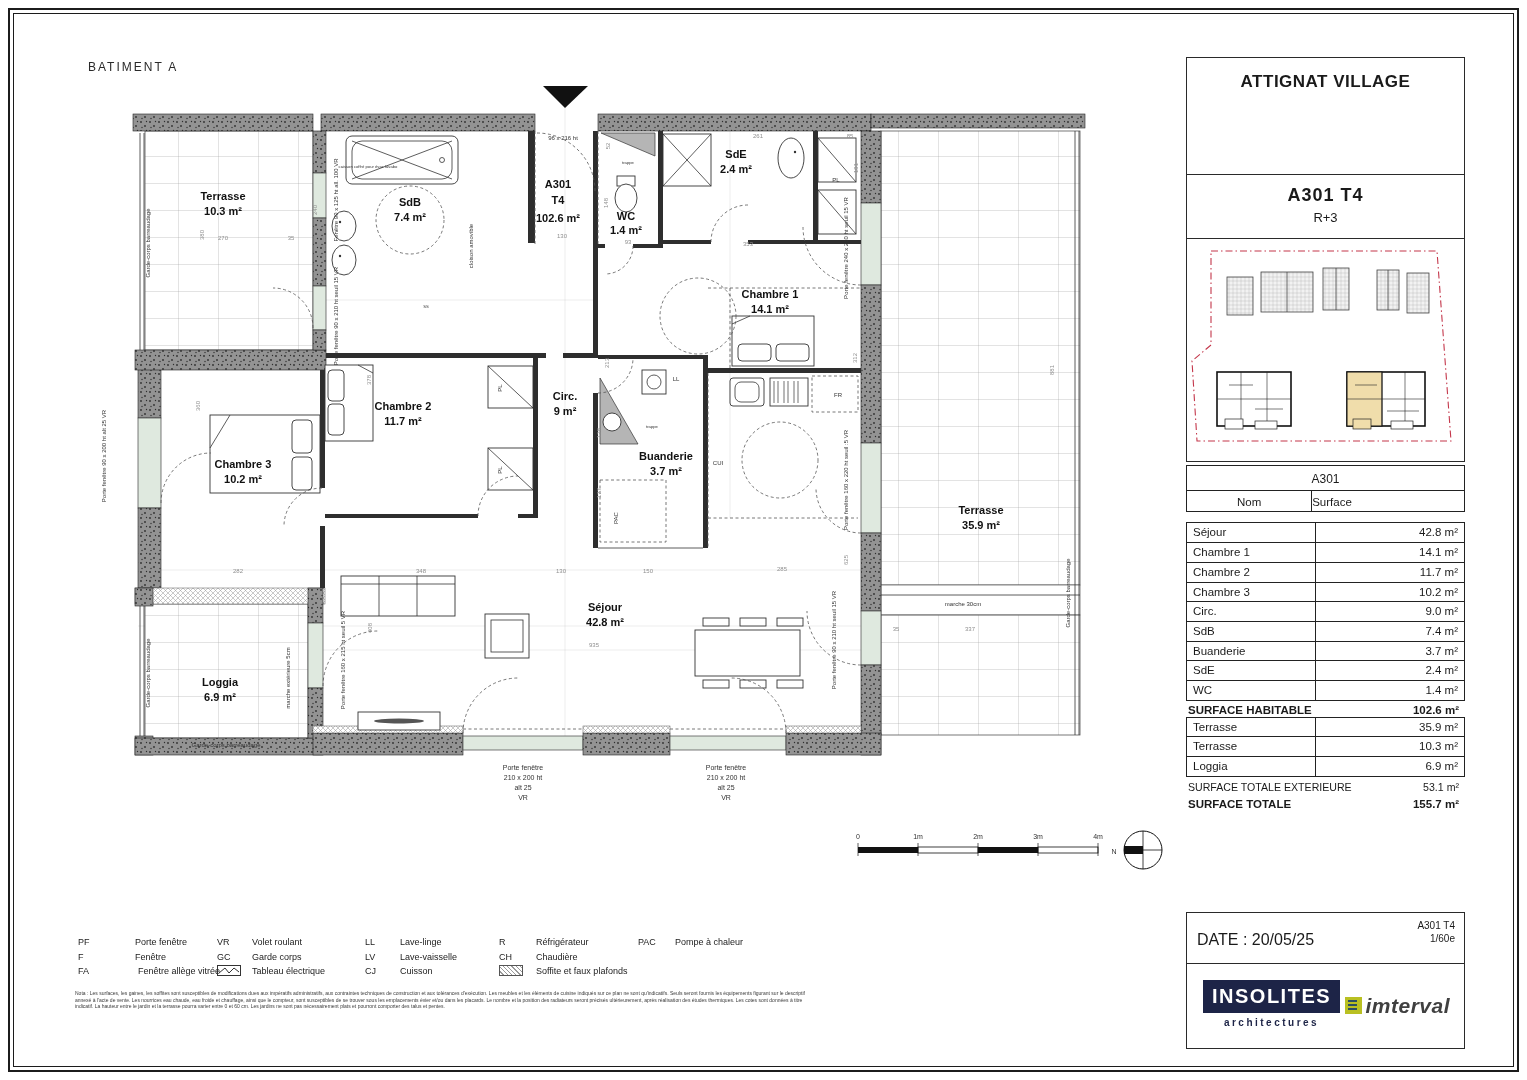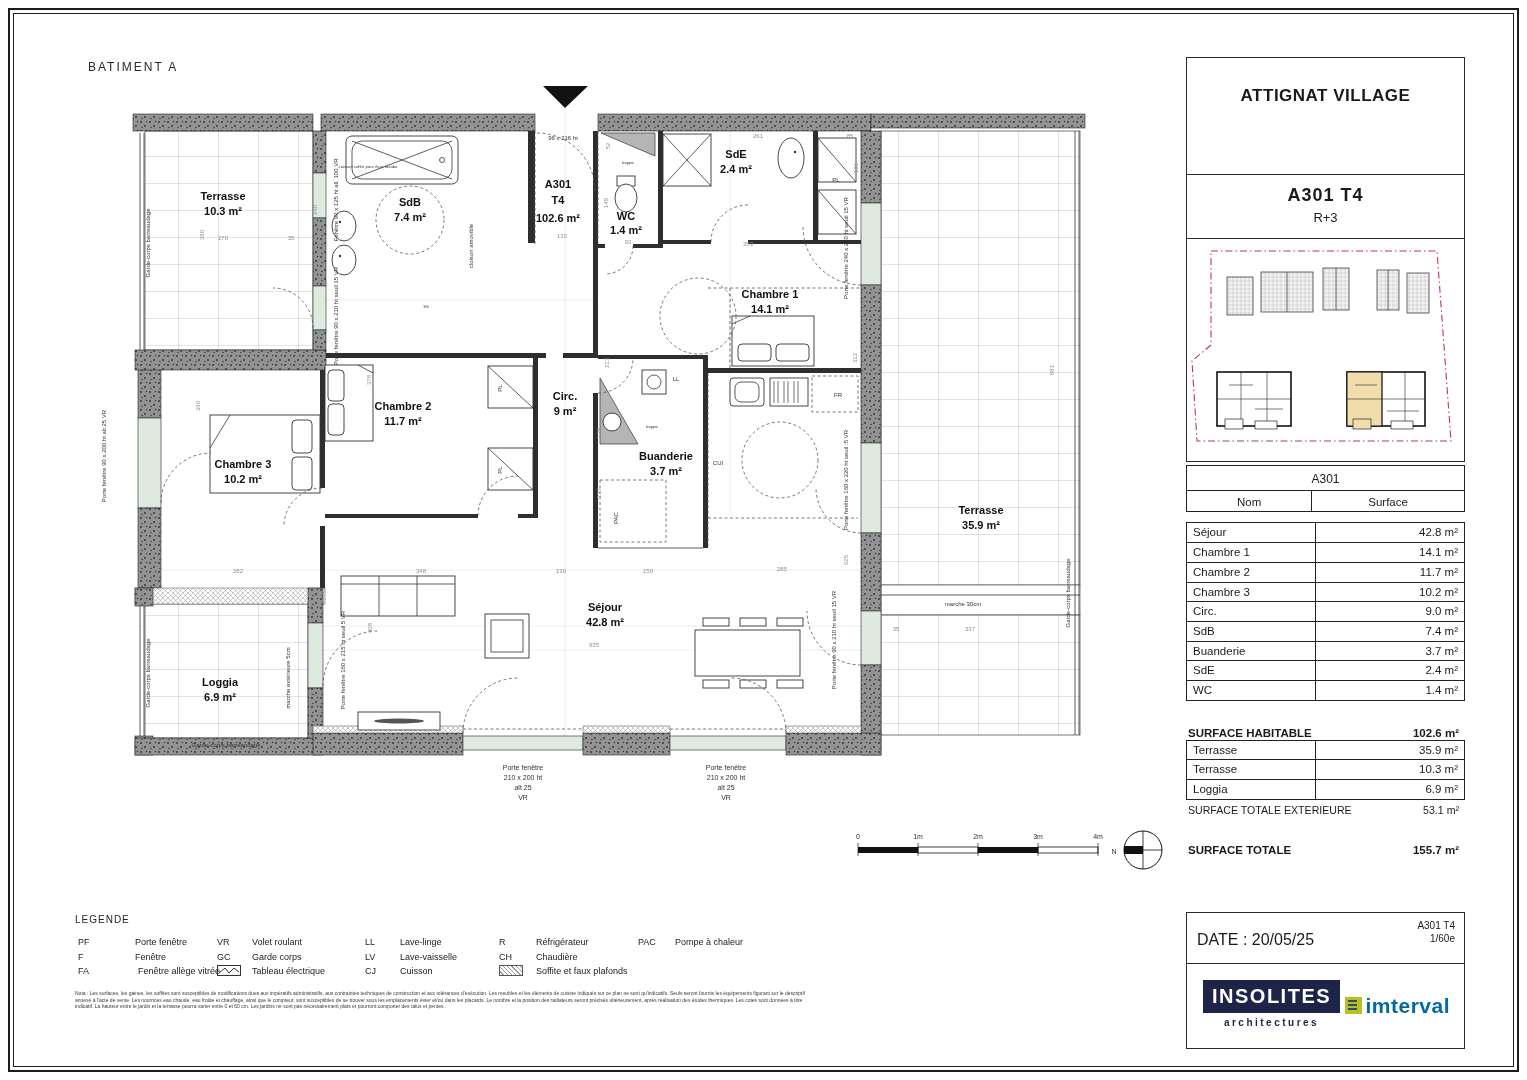--- a/index.html
+++ b/index.html
@@ -20,53 +20,53 @@
   .win{fill:#dfe9df;stroke:#444;stroke-width:0.7;}
   .part{fill:#2e2e2e;}
   .furn{fill:#fff;stroke:#333;stroke-width:0.9;}
   .thin{fill:none;stroke:#333;stroke-width:0.8;}
   .dash{fill:none;stroke:#555;stroke-width:0.8;stroke-dasharray:3 2.5;}
   .guide{stroke:#cfcfcf;stroke-width:0.4;}
   .terr{fill:url(#gridp);stroke:#555;stroke-width:0.8;}
 
   .panel{position:absolute;left:1186px;top:57px;width:281px;height:1000px;}
   .pbox{position:absolute;left:0;width:279px;border:1.5px solid #2a2a2a;background:#fff;box-sizing:border-box;}
-  .pbox.project{top:0;height:118px;text-align:center;padding-top:28px;}
+  .pbox.project{top:0;height:118px;text-align:center;padding-top:14px;}
   .project-title{font-size:17px;font-weight:bold;letter-spacing:0.5px;}
   .project-addr{font-size:11px;font-weight:bold;margin-top:10px;line-height:14px;}
   .pbox.unit{top:116.5px;height:66px;text-align:center;padding-top:10px;}
   .unit-id{font-size:18px;font-weight:bold;letter-spacing:1px;}
   .unit-floor{font-size:13px;margin-top:4px;}
   .pbox.siteplan{top:181px;height:224px;}
   .tablewrap{position:absolute;top:408px;left:0;width:279px;}
   .tbox{border:1.3px solid #222;box-sizing:border-box;background:#fff;}
   .thead{height:26px;text-align:center;font-size:12px;line-height:26px;}
   .tsub{height:22px;display:flex;margin-top:-1.3px;font-size:11.5px;}
   .tsub .c1{width:45%;text-align:center;line-height:22px;}
-  .tsub .c2{width:55%;text-align:center;line-height:22px;border-left:1.3px solid #222;}
+  .tsub .c2{width:55%;text-align:left;line-height:22px;border-left:1.3px solid #222;}
   .trows{margin-top:12px;}
   .trow{height:21px;display:flex;border:1.3px solid #222;margin-top:-1.3px;font-size:11.5px;box-sizing:border-box;background:#fff;}
   .trow .n{width:45%;padding-left:6px;line-height:19px;}
   .trow .v{width:55%;text-align:right;padding-right:6px;line-height:19px;border-left:1.3px solid #222;box-sizing:border-box;}
   .sumrow{display:flex;justify-content:space-between;font-size:11.5px;padding:3px 6px 2px 2px;}
-  .sumrow.b{font-weight:bold;margin-top:23px;}
+  .sumrow.b{font-weight:bold;}
   .sumrow .sv{font-weight:bold;}
   .sumrow.exttot{font-size:10.6px;padding-top:4px;}
   .sumrow.exttot .sv{font-weight:normal;}
   .pbox.daterow{top:855px;height:52px;}
   .date-label{position:absolute;left:10px;top:18px;font-size:16px;}
   .sheet-ref{position:absolute;right:9px;top:6px;font-size:10px;text-align:right;line-height:13px;}
   .pbox.logos{top:905.5px;height:86px;}
   .logo-insolites{position:absolute;left:16px;top:16px;text-align:center;}
   .logo-insolites .l1{background:#1d2447;color:#fff;font-weight:bold;font-size:20px;letter-spacing:1.5px;padding:5px 9px;}
   .logo-insolites .l2{color:#1d2447;font-weight:bold;font-size:10px;letter-spacing:2.5px;margin-top:4px;}
   .logo-imterval{position:absolute;right:14px;top:30px;display:flex;align-items:center;}
   .logo-imterval .sq{width:17px;height:17px;background:#b9c022;margin-right:3px;position:relative;}
   .logo-imterval .sq i{position:absolute;left:3px;width:9px;height:2px;background:#2c4f63;}
-  .logo-imterval .txt{color:#0369a1;font-weight:bold;font-size:21px;letter-spacing:0.5px;}
+  .logo-imterval .txt{color:#404040;font-weight:bold;font-size:21px;letter-spacing:0.5px;font-style:italic;}
 
   .legend{position:absolute;left:75px;top:914px;width:1080px;height:72px;font-size:9px;color:#222;}
   .legend .ltitle{font-size:10px;letter-spacing:1px;margin-bottom:7px;}
   .lcol{position:absolute;top:21px;}
   .lrow{height:14.5px;display:flex;align-items:center;}
   .labbr{display:inline-block;font-weight:normal;}
   .icon-te{display:inline-block;width:22px;height:9px;border:1px solid #333;position:relative;}
   .icon-te svg{position:absolute;inset:0;}
   .icon-soffite{display:inline-block;width:22px;height:9px;border:1px solid #555;
      background:repeating-linear-gradient(45deg,#fff 0 2px,#9a9a9a 2px 3px);}
@@ -566,21 +566,20 @@
           <i style="top:3px"></i>
           <i style="top:7px"></i>
           <i style="top:11px"></i>
         </span>
       <span class="txt">imterval</span>
     </div>
   </div>
 </div>
 
 <div class="legend">
-  <div class="ltitle">LEGENDE</div>
   <div class="lcol" style="left:3px">
     <div class="lrow">
         <span class="labbr" style="width:57px">PF</span>
         <span>Porte fenêtre</span>
       </div>
     <div class="lrow">
         <span class="labbr" style="width:57px">F</span>
         <span>Fenêtre</span>
       </div>
     <div class="lrow">

